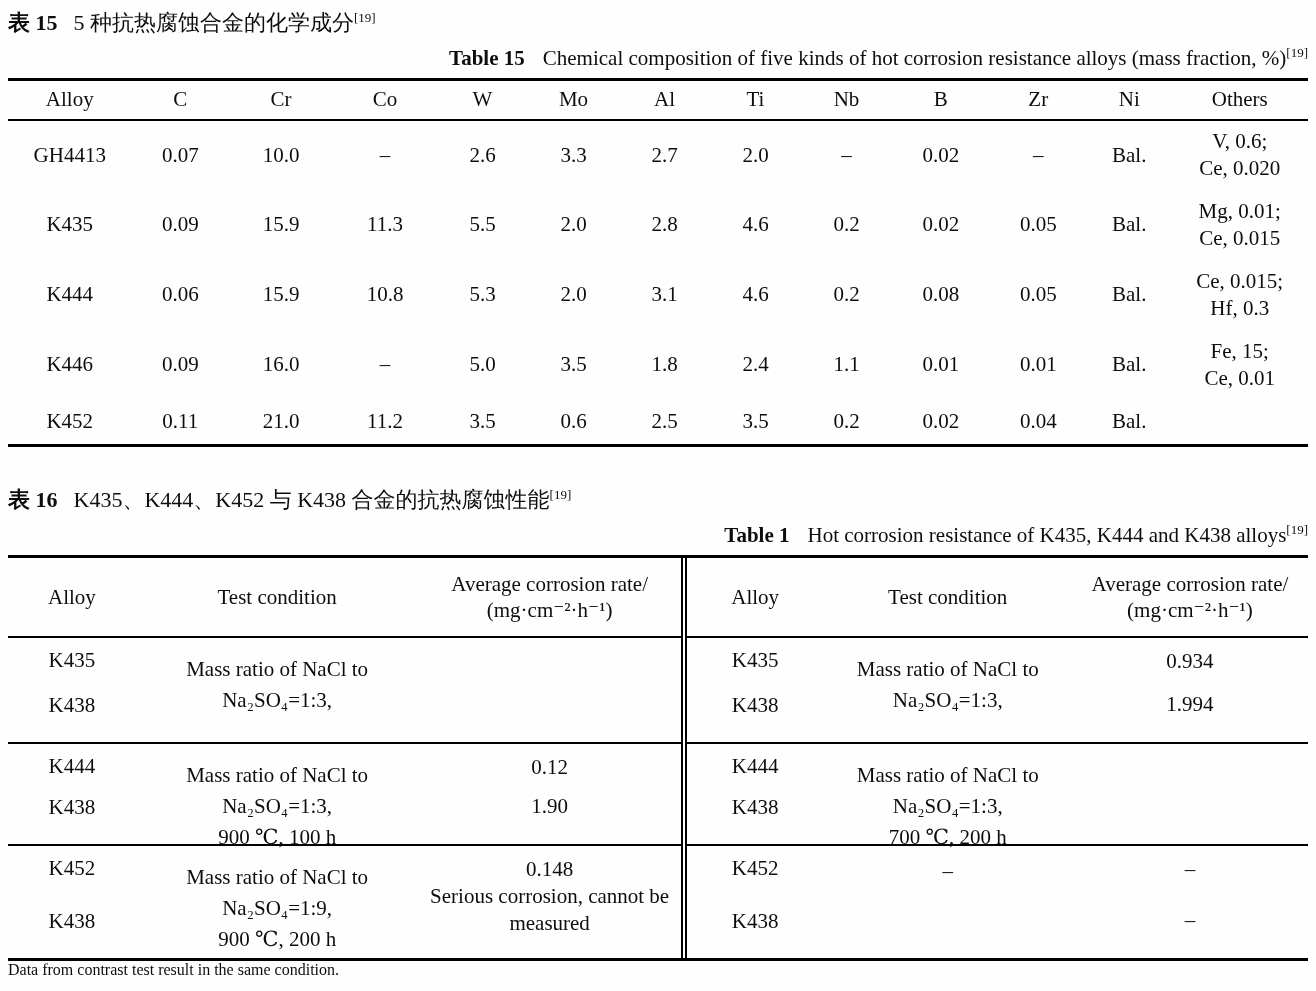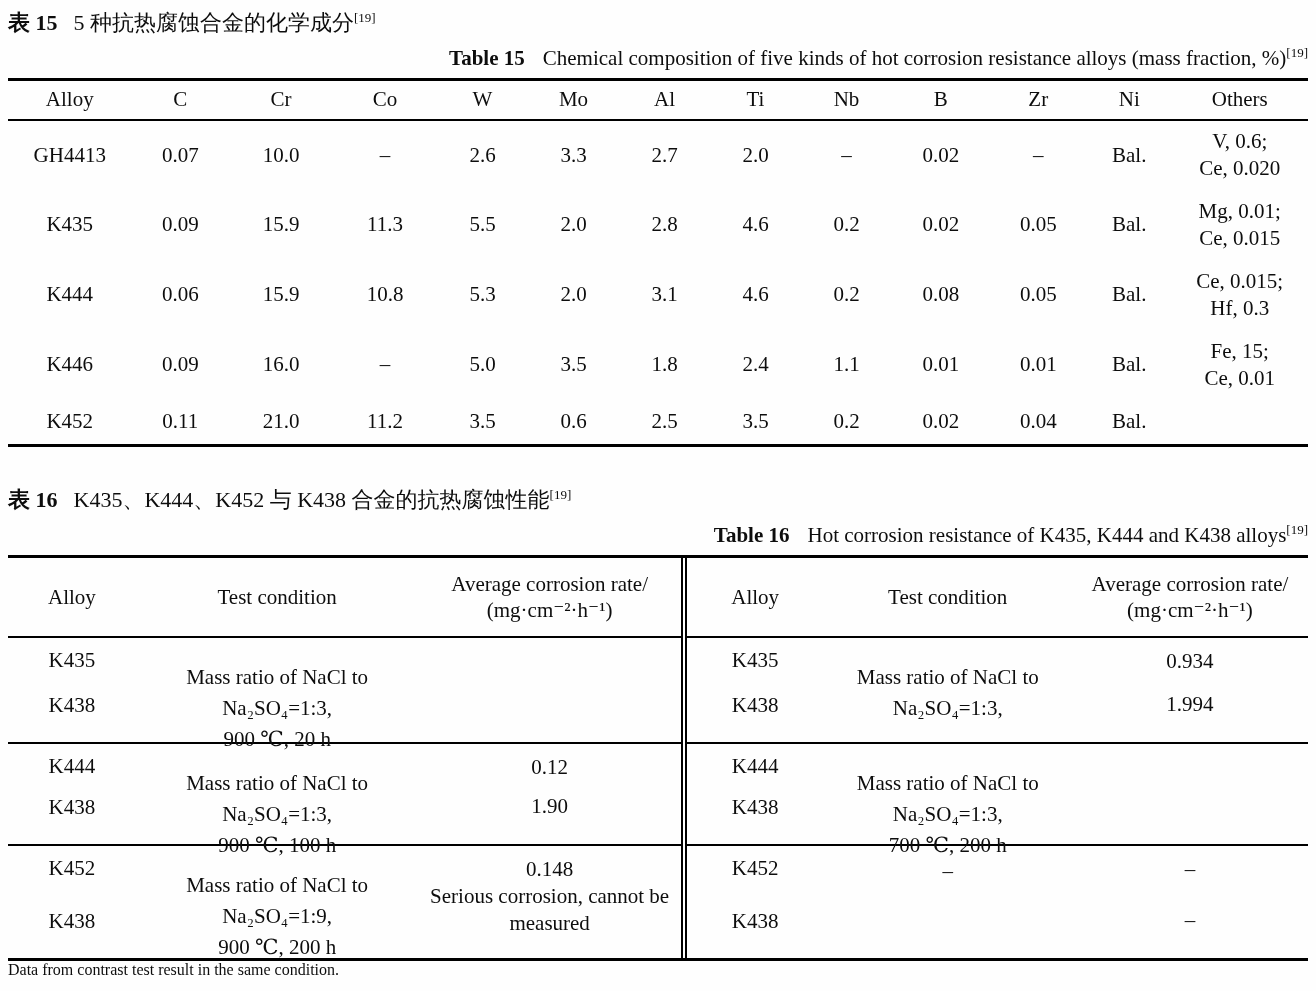--- a/index.html
+++ b/index.html
@@ -74,21 +74,21 @@
   .hdr-line { line-height: 1.25; }
   .t16-group .col-alloy,
   .t16-group .col-rate {
     display: flex; flex-direction: column;
     justify-content: space-between;
     padding: 10px 4px 24px 4px;
   }
   .t16-group .col-cond {
     display: flex; flex-direction: column;
     justify-content: flex-start;
-    padding-top: 24px;
+    padding-top: 16px;
   }
   .t16-group .col-cond.single { justify-content: space-between; padding: 10px 4px 24px 4px; }
   .cond-line { line-height: 31px; }
   .rate-wrap { line-height: 27px; }
 
   
   .footnote { font-size: 16px; }
 </style>
 </head>
 <body>
@@ -223,21 +223,21 @@
         <td>Bal.</td>
         <td></td>
       </tr>
     </tbody>
   </table>
 
   <div class="caption caption-zh">
     <span class="cap-label">表 16</span><span>K435、K444、K452 与 K438 合金的抗热腐蚀性能</span><sup class="ref">[19]</sup>
   </div>
   <div class="caption caption-en">
-    <span class="cap-label">Table 16</span><span>Hot corrosion resistance of K435, K444 and K438 alloys</span><sup class="ref">[19]</sup>
+    <span class="cap-label">Table 1</span><span>Hot corrosion resistance of K435, K444 and K438 alloys</span><sup class="ref">[19]</sup>
   </div>
 
   <div class="t16">
 
     <div class="t16-half left">
       <div class="t16-header">
         <div class="t16-col col-alloy">
           <div class="hdr-line">Alloy</div>
         </div>
         <div class="t16-col col-cond">
@@ -250,21 +250,20 @@
       </div>
 
       <div class="t16-group t16-row-1">
         <div class="t16-col col-alloy">
           <div>K435</div>
           <div>K438</div>
         </div>
         <div class="t16-col col-cond">
           <div class="cond-line">Mass ratio of NaCl to</div>
           <div class="cond-line">Na₂SO₄=1:3,</div>
-          <div class="cond-line">900 ℃, 20 h</div>
         </div>
       </div>
 
       <div class="t16-group t16-row-2">
         <div class="t16-col col-alloy">
           <div>K444</div>
           <div>K438</div>
         </div>
         <div class="t16-col col-cond">
           <div class="cond-line">Mass ratio of NaCl to</div>

